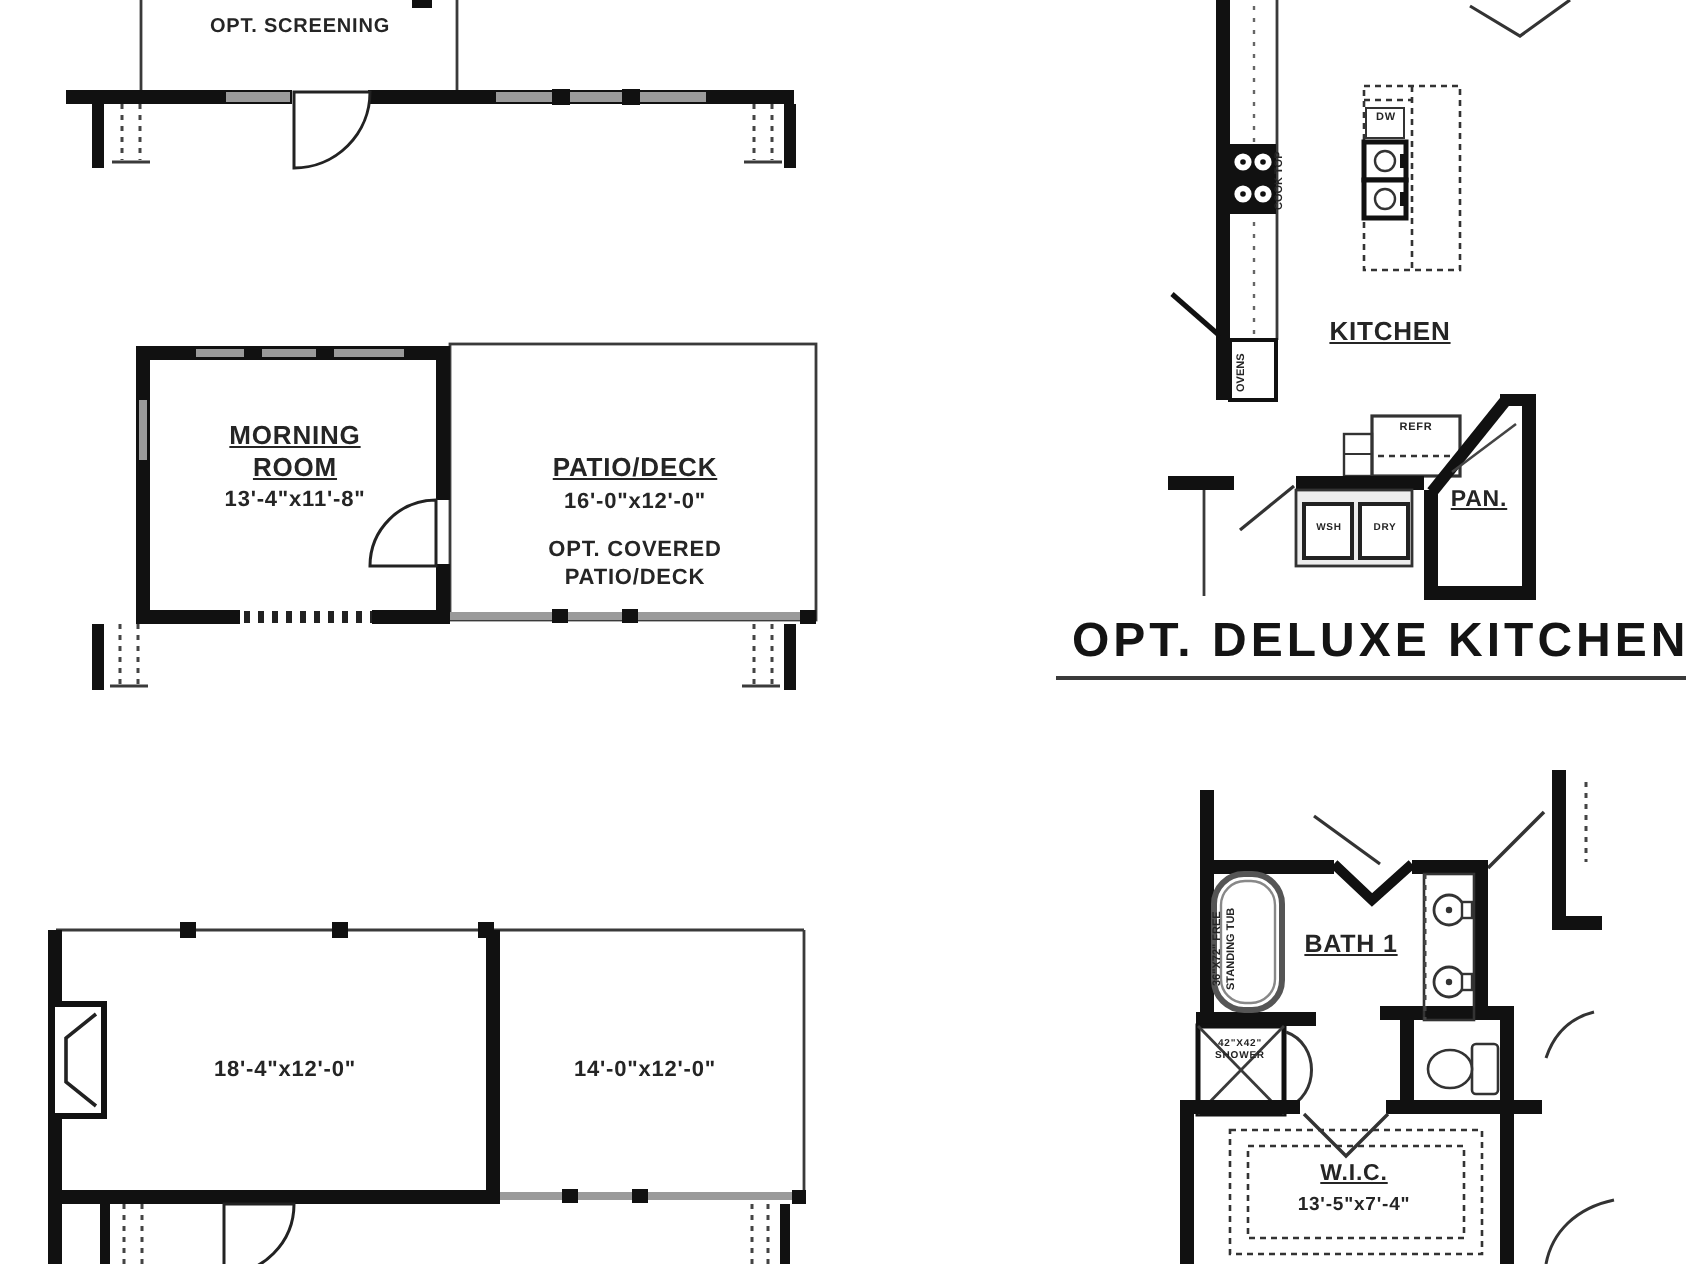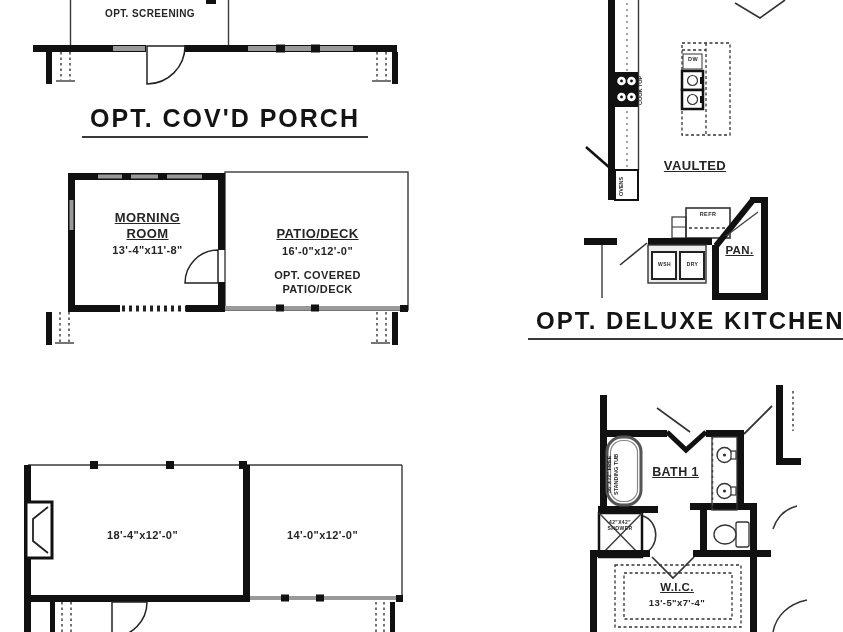--- a/index.html
+++ b/index.html
@@ -50,23 +50,20 @@
       <line x1="61" y1="52" x2="61" y2="80" class="dash"></line>
       <line x1="70" y1="52" x2="70" y2="80" class="dash"></line>
       <line x1="56" y1="81" x2="75" y2="81" class="thin"></line>
       <rect x="392" y="52" width="6" height="32" fill="#111"></rect>
       <line x1="377" y1="52" x2="377" y2="80" class="dash"></line>
       <line x1="386" y1="52" x2="386" y2="80" class="dash"></line>
       <line x1="372" y1="81" x2="391" y2="81" class="thin"></line>
     </g>
   </svg>
   <div class="lbl" style="left:75px;top:8px;width:150px;font-size:10px">OPT. SCREENING</div>
-  <div class="ttl" style="left:50px;top:104px;width:350px;font-size:25px">
-    <span>OPT. COV'D PORCH</span>
-  </div>
 
   <svg style="left:0;top:160px" width="430" height="185">
     <g>
       <rect x="225" y="12" width="183" height="138" class="thin"></rect>
     </g>
     <g>
       <rect x="68" y="13" width="157" height="7" fill="#111"></rect>
       <rect x="98" y="14.5" width="104" height="4" fill="#9a9a9a"></rect>
       <rect x="122" y="13" width="9" height="7" fill="#111"></rect>
       <rect x="158" y="13" width="9" height="7" fill="#111"></rect>
@@ -194,21 +191,21 @@
       <rect x="241" y="203" width="7" height="97" fill="#111"></rect>
       <line x1="196" y1="246" x2="233" y2="200" stroke="#111" stroke-width="6"></line>
       <rect x="230" y="197" width="18" height="6" fill="#111"></rect>
       <line x1="206" y1="236" x2="238" y2="212" stroke="#444" stroke-width="1.3"></line>
       <line x1="194" y1="303" x2="212" y2="303" stroke="#333" stroke-width="2" stroke-dasharray="3,3"></line>
     </g>
   </svg>
   <div class="lbl vtext" style="left:637px;top:69px;width:12px;height:42px;font-size:5.5px">COOK TOP</div>
   <div class="lbl vtext" style="left:618px;top:174px;width:12px;height:24px;font-size:5.5px">OVENS</div>
   <div class="lbl" style="left:682px;top:56px;width:22px;font-size:5.5px">DW</div>
-  <div class="lbl un" style="left:645px;top:158px;width:100px;font-size:13px">VAULTED</div>
+  <div class="lbl un" style="left:645px;top:158px;width:100px;font-size:13px">KITCHEN</div>
   <div class="lbl" style="left:686px;top:211px;width:44px;font-size:5.5px">REFR</div>
   <div class="lbl" style="left:652px;top:261px;width:25px;font-size:5px">WSH</div>
   <div class="lbl" style="left:680px;top:261px;width:25px;font-size:5px">DRY</div>
   <div class="lbl un" style="left:717px;top:243px;width:45px;font-size:11.5px">PAN.</div>
   <div class="ttl" style="left:528px;top:307px;width:312px;font-size:24px">
     <span>OPT. DELUXE KITCHEN</span>
   </div>
 
   <svg style="left:520px;top:385px" width="323" height="247">
     <g>

